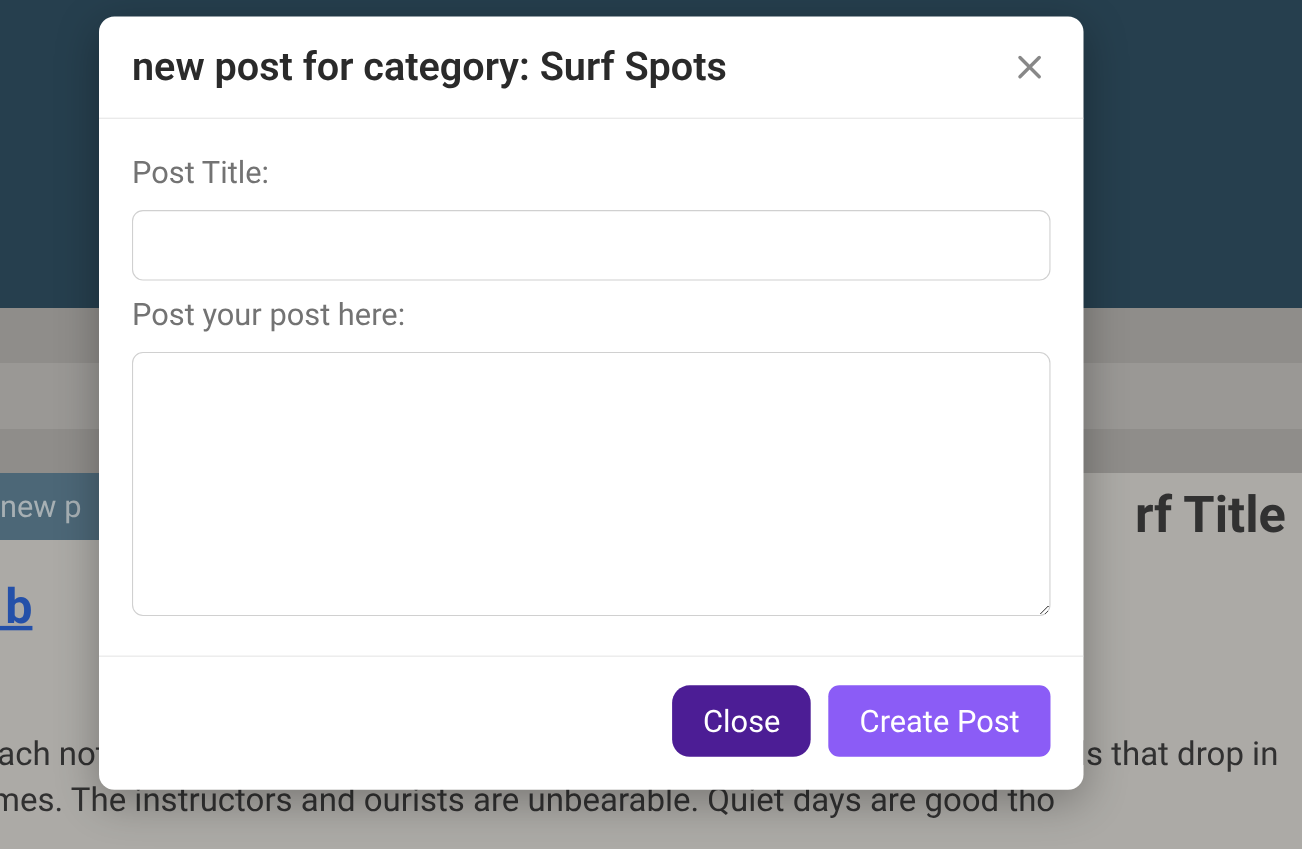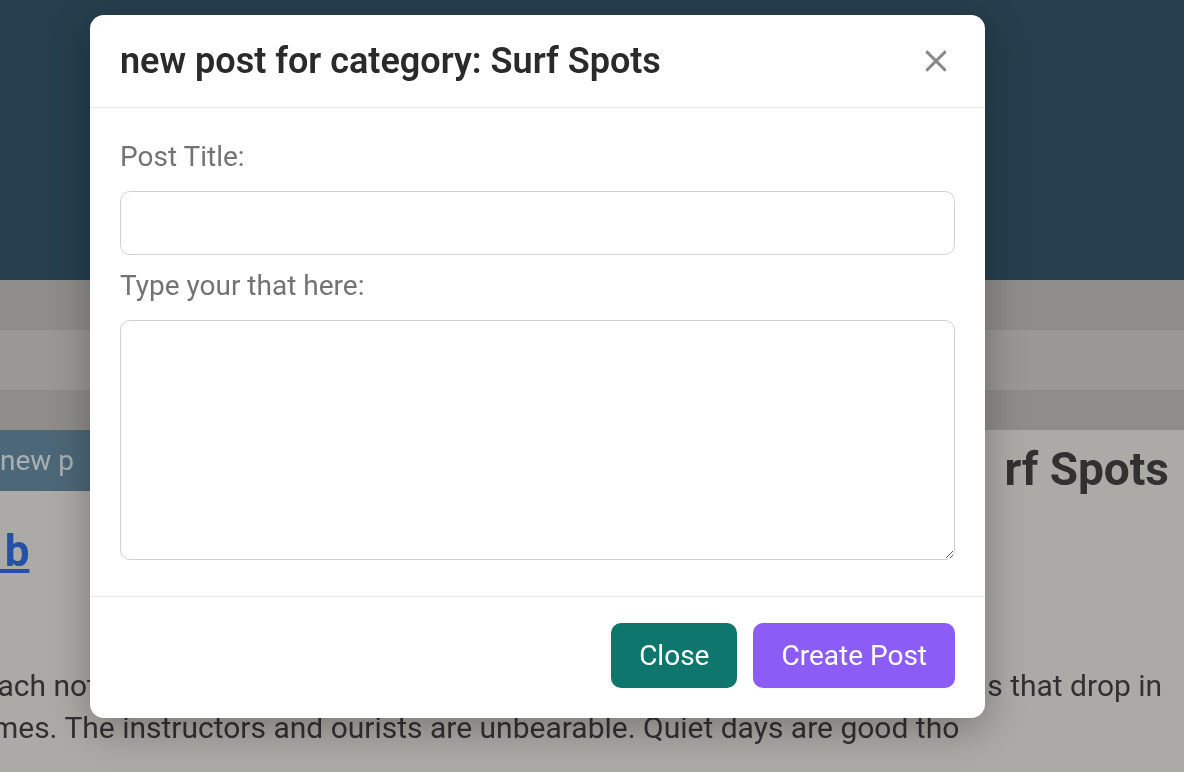--- a/index.html
+++ b/index.html
@@ -186,40 +186,41 @@
       padding: 16px 28px;
       font-size: 28px;
       font-weight: 400;
       border: none;
       border-radius: 10px;
       cursor: pointer;
       font-family: inherit;
     }
     
     .btn-secondary {
-      background: #0f766e;
+      background: #4c1d95;
       color: #ffffff;
+      border-radius: 16px;
     }
     
     .btn-primary {
       background: #8b5cf6;
       color: #ffffff;
     }
   </style>
 </head>
 <body>
 
 <div class="background-content">
   <div class="bg-top"></div>
   <div class="bg-gray-band"></div>
   <div class="bg-light-band"></div>
   <div class="bg-gray-band2"></div>
   <div class="bg-content">
     <div class="bg-button">new p</div>
-    <div class="bg-heading">rf Spots</div>
+    <div class="bg-heading">rf Title</div>
     <div class="bg-link1">ly b</div>
 
     <div class="bg-paragraph">Steyne                                                                                                             ach not so much. There are some absolute drop kicks from the surf schools that drop in sometimes. The instructors and ourists are unbearable. Quiet days are good tho</div>
   </div>
 </div>
 
 <div class="modal-backdrop"></div>
 
 <div class="modal">
   <div class="modal-header">
@@ -227,20 +228,20 @@
     <div class="close-icon">
       <svg viewBox="0 0 24 24" fill="none" stroke="currentColor" stroke-width="2.5" stroke-linecap="round">
         <line x1="5" y1="5" x2="19" y2="19"></line>
         <line x1="19" y1="5" x2="5" y2="19"></line>
       </svg>
     </div>
   </div>
   <div class="modal-body">
     <label class="form-label">Post Title:</label>
     <input type="text" class="form-input" value="" style="">
-    <label class="form-label">Type your that here:</label>
+    <label class="form-label">Post your post here:</label>
     <textarea class="form-textarea" style=""></textarea>
   </div>
   <div class="modal-footer">
     <button class="btn btn-secondary">Close</button>
     <button class="btn btn-primary">Create Post</button>
   </div>
 </div>
 
 </body></html>

